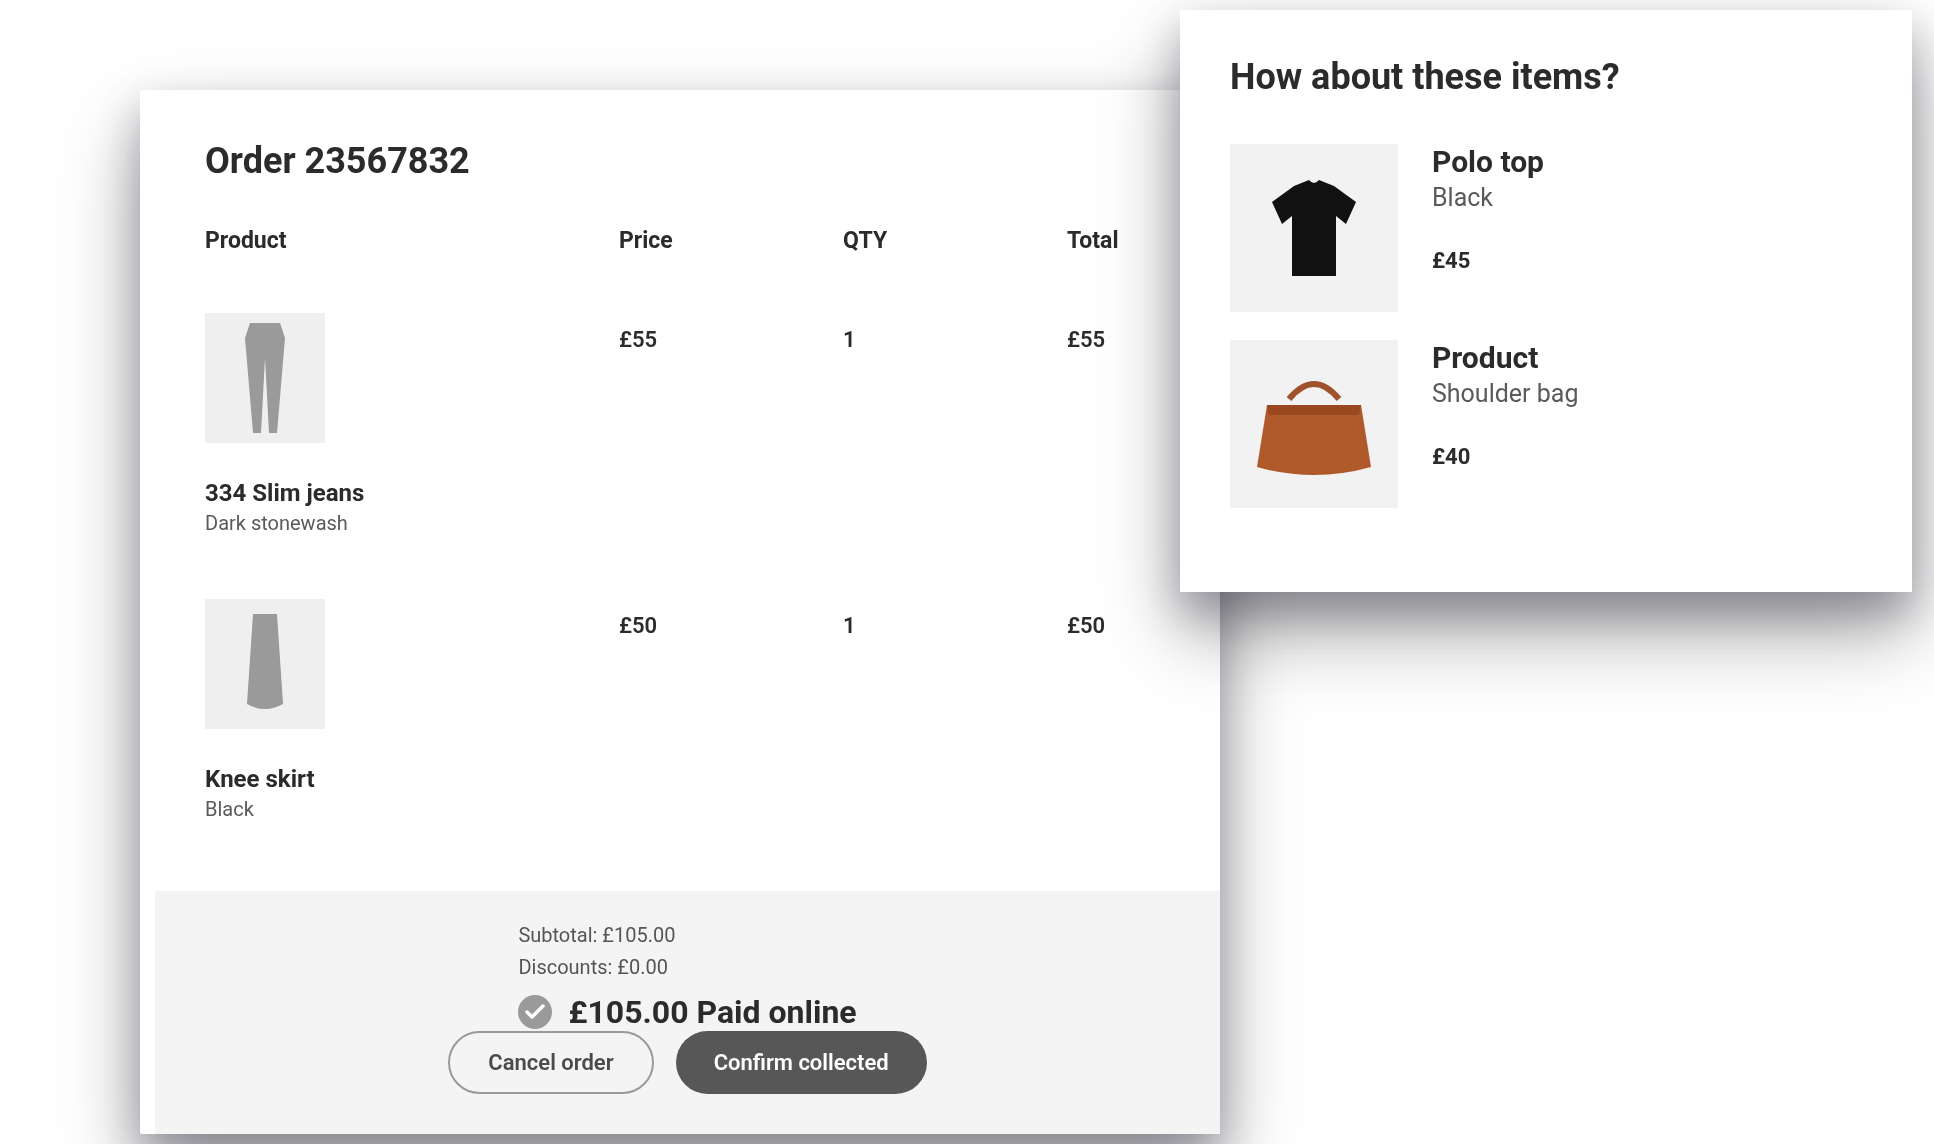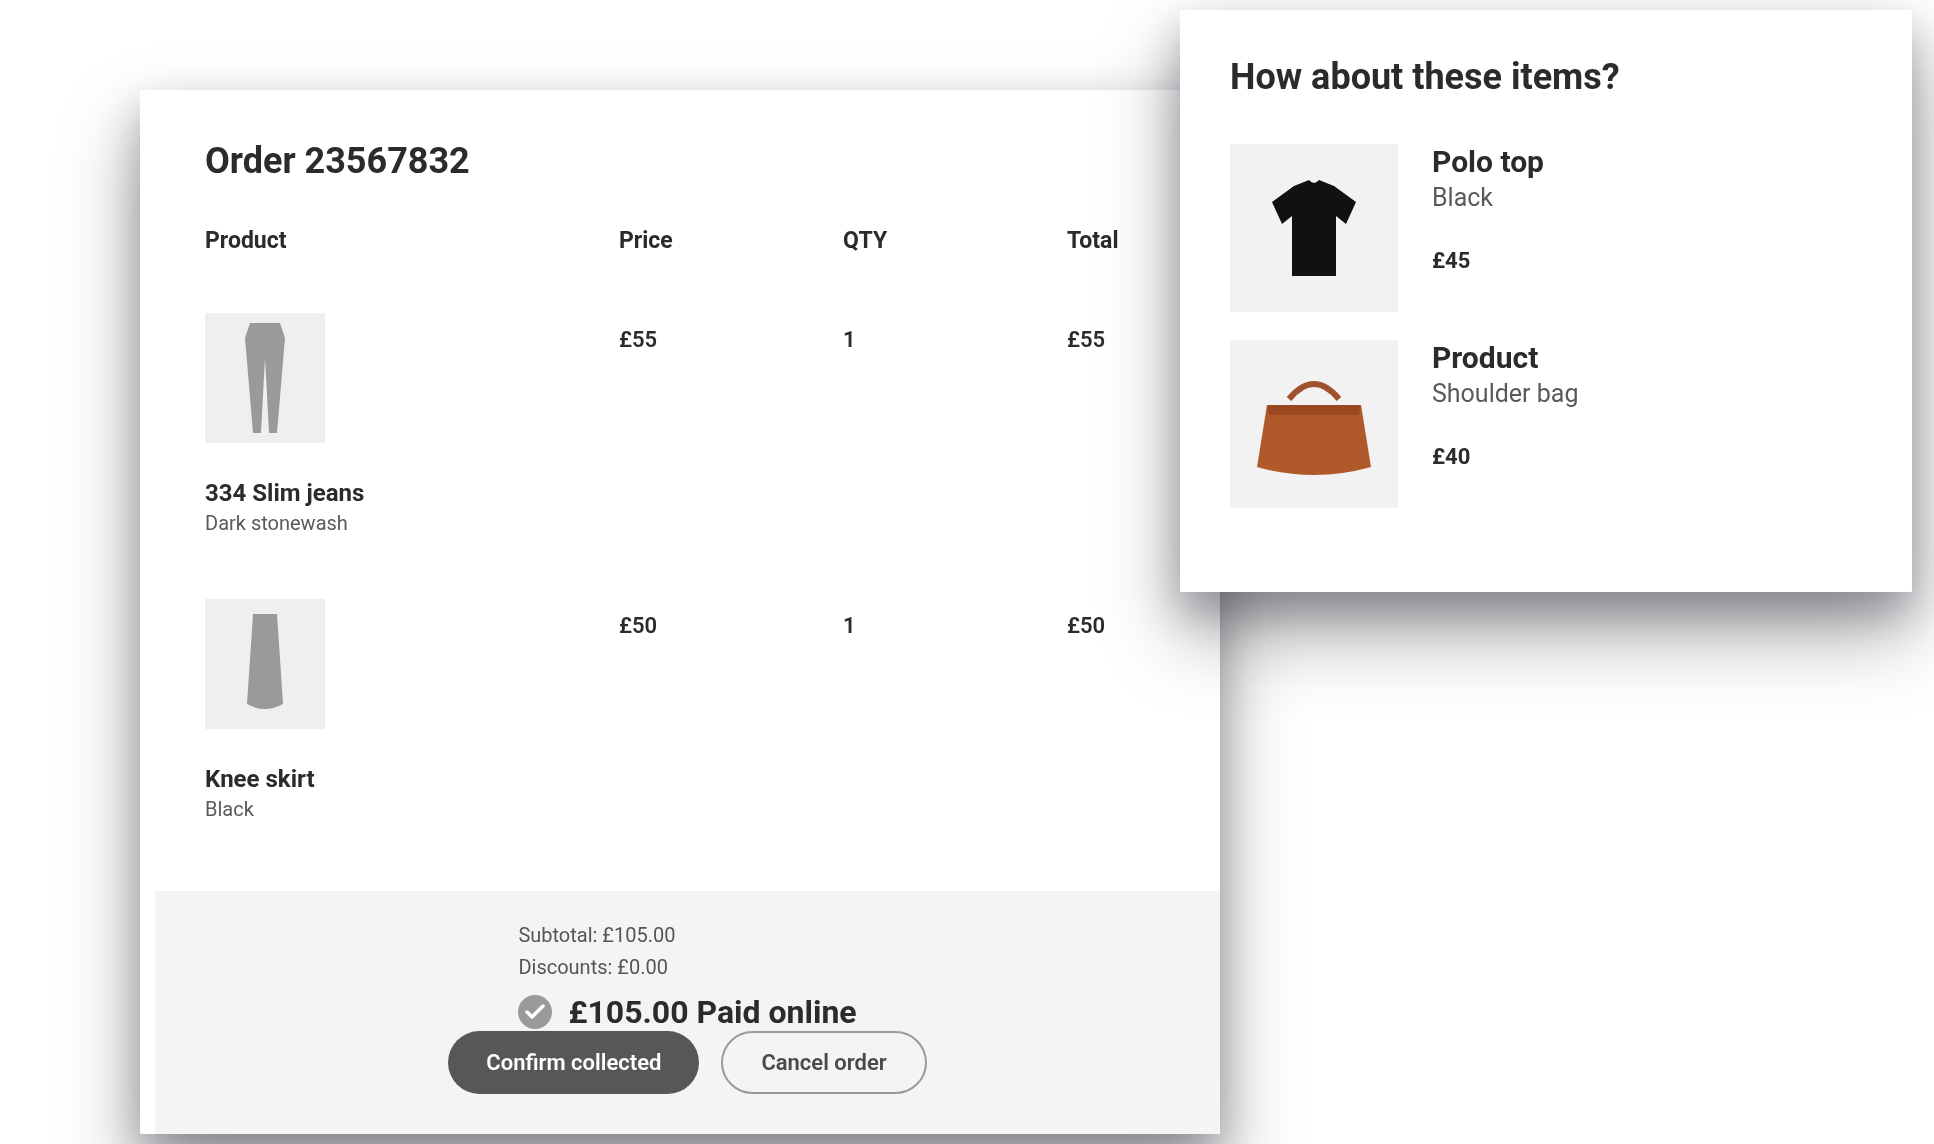--- a/index.html
+++ b/index.html
@@ -230,22 +230,22 @@
       <div class="paid-row">
         <span class="check-icon">
           <svg width="20" height="16" viewBox="0 0 20 16">
               <path d="M2 8 L7 13 L18 2" stroke="#fff" stroke-width="3.5" fill="none" stroke-linecap="round" stroke-linejoin="round"></path>
             </svg>
         </span>
         <span class="paid-text">£105.00 Paid online</span>
       </div>
     </div>
     <div class="footer-actions">
+      <button class="btn btn-outline">Cancel order</button>
       <button class="btn btn-primary">Confirm collected</button>
-      <button class="btn btn-outline">Cancel order</button>
     </div>
   </div>
 </div>
 
 <div class="suggest-card">
   <h2 class="suggest-title">How about these items?</h2>
 
   <div class="suggest-item">
     <div class="suggest-thumb">
       <svg width="120" height="120" viewBox="0 0 120 120">

